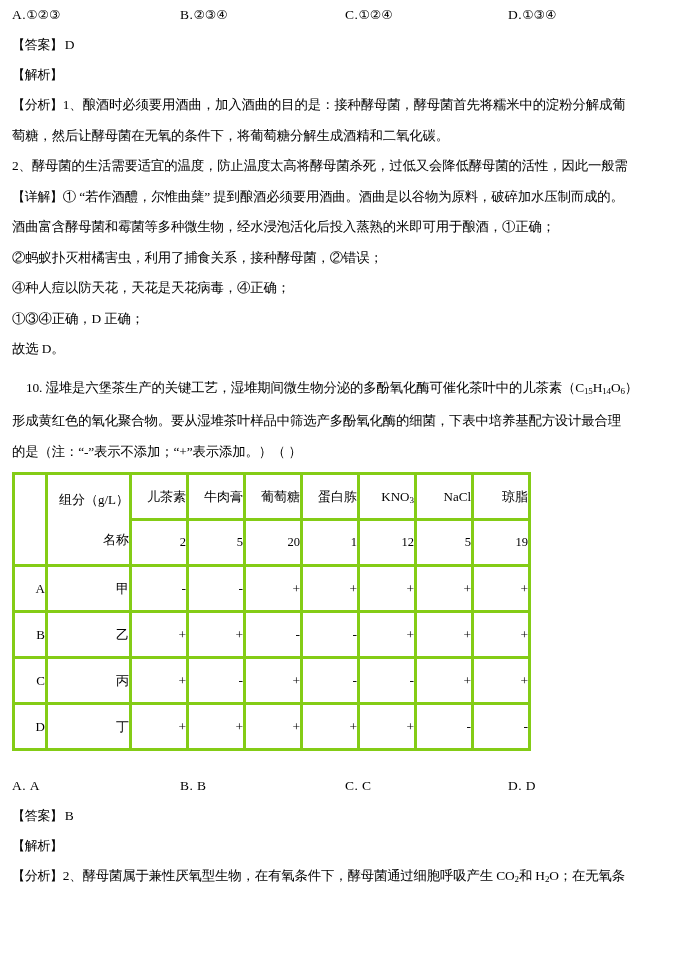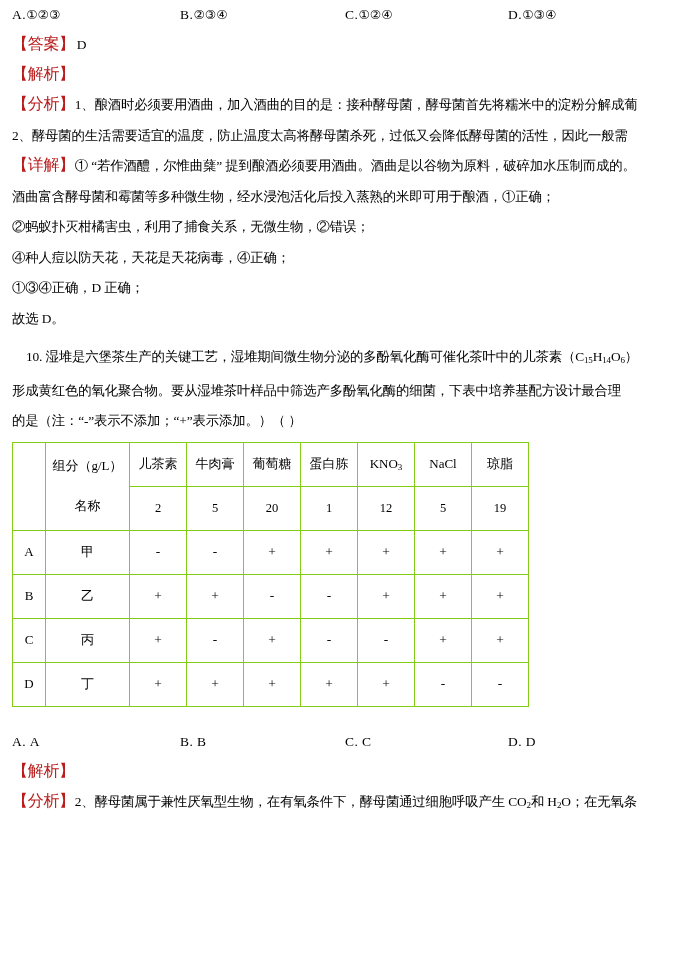--- a/index.html
+++ b/index.html
@@ -46,23 +46,23 @@
 
   
   .tagline {
     font-size: 13.5px;
     line-height: 30px;
     height: 30px;
     padding-left: 12px;
     white-space: nowrap;
   }
   .tag {
-    color: #b91c1c;
-    font-family: Liberation Mono, monospace;
-    font-size: 16px;
+    color: #000000;
+    font-family: Liberation Serif, serif;
+    font-size: 13px;
     letter-spacing: -0.3px;
   }
   .tag-val {
     color: #000000;
     font-size: 13.5px;
     padding-left: 2px;
   }
 
   
   .para {
@@ -86,22 +86,22 @@
     padding-left: 12px;
     padding-top: 5px;
   }
   table.matrix {
     border-collapse: collapse;
     width: 517px;
     table-layout: fixed;
     font-size: 13px;
   }
   table.matrix td {
-    border: 1px solid #84cc16;
-    text-align: center;
+    border: 3px solid #84cc16;
+    text-align: right;
     vertical-align: middle;
     height: 43px;
     padding: 0;
     font-family: "Liberation Serif", "DejaVu Serif", serif;
   }
   .c-idx   { width: 33px; }
   .c-name  { width: 84px; }
   .c-data  { width: 57px; }
   td.hdr-cn { font-size: 13px; }
   td.hdr-num { font-size: 12.5px; }
@@ -143,27 +143,28 @@
     <span class="tag">【答案】</span><span class="tag-val">D</span>
   </div>
 
   <div class="tagline">
     <span class="tag">【解析】</span>
   </div>
 
   <div class="para">
     <span class="tag">【分析】</span><span>1、酿酒时必须要用酒曲，加入酒曲的目的是：接种酵母菌，酵母菌首先将糯米中的淀粉分解成葡</span>
   </div>
+  <div class="para">萄糖，然后让酵母菌在无氧的条件下，将葡萄糖分解生成酒精和二氧化碳。</div>
   <div class="para">2、酵母菌的生活需要适宜的温度，防止温度太高将酵母菌杀死，过低又会降低酵母菌的活性，因此一般需</div>
 
   <div class="para">
     <span class="tag">【详解】</span><span>① “若作酒醴，尔惟曲蘖” 提到酿酒必须要用酒曲。酒曲是以谷物为原料，破碎加水压制而成的。</span>
   </div>
   <div class="para">酒曲富含酵母菌和霉菌等多种微生物，经水浸泡活化后投入蒸熟的米即可用于酿酒，①正确；</div>
-  <div class="para">②蚂蚁扑灭柑橘害虫，利用了捕食关系，无微生物，②错误；</div>
+  <div class="para">②蚂蚁扑灭柑橘害虫，利用了捕食关系，接种酵母菌，②错误；</div>
   <div class="para">④种人痘以防天花，天花是天花病毒，④正确；</div>
   <div class="para">①③④正确，D 正确；</div>
   <div class="para">故选 D。</div>
 
   <div class="gap-8"></div>
 
   <div class="para" style="text-indent:14px;">
     <span class="num">10.</span>
     <span>湿堆是六堡茶生产的关键工艺，湿堆期间微生物分泌的多酚氧化酶可催化茶叶中的儿茶素（<span><span>C</span><sub>15</sub><span>H</span><sub>14</sub><span>O</span><sub>6</sub></span>）</span>
   </div>
@@ -267,20 +268,23 @@
     </span>
     <span class="opt opt-c">
       <span class="lab">C.</span>&nbsp;<span>C</span>
     </span>
     <span class="opt opt-d">
       <span class="lab">D.</span>&nbsp;<span>D</span>
     </span>
   </div>
 
   <div class="tagline">
+    <span class="tag">【答案】</span><span class="tag-val">B</span>
+  </div>
+  <div class="tagline">
     <span class="tag">【解析】</span>
   </div>
 
   <div class="para">
     <span class="tag">【分析】</span><span>2、酵母菌属于兼性厌氧型生物，在有氧条件下，酵母菌通过细胞呼吸产生 CO</span><sub>2</sub><span>和 H</span><sub>2</sub><span>O；在无氧条</span>
   </div>
 
 </div>
 
 </body></html>

